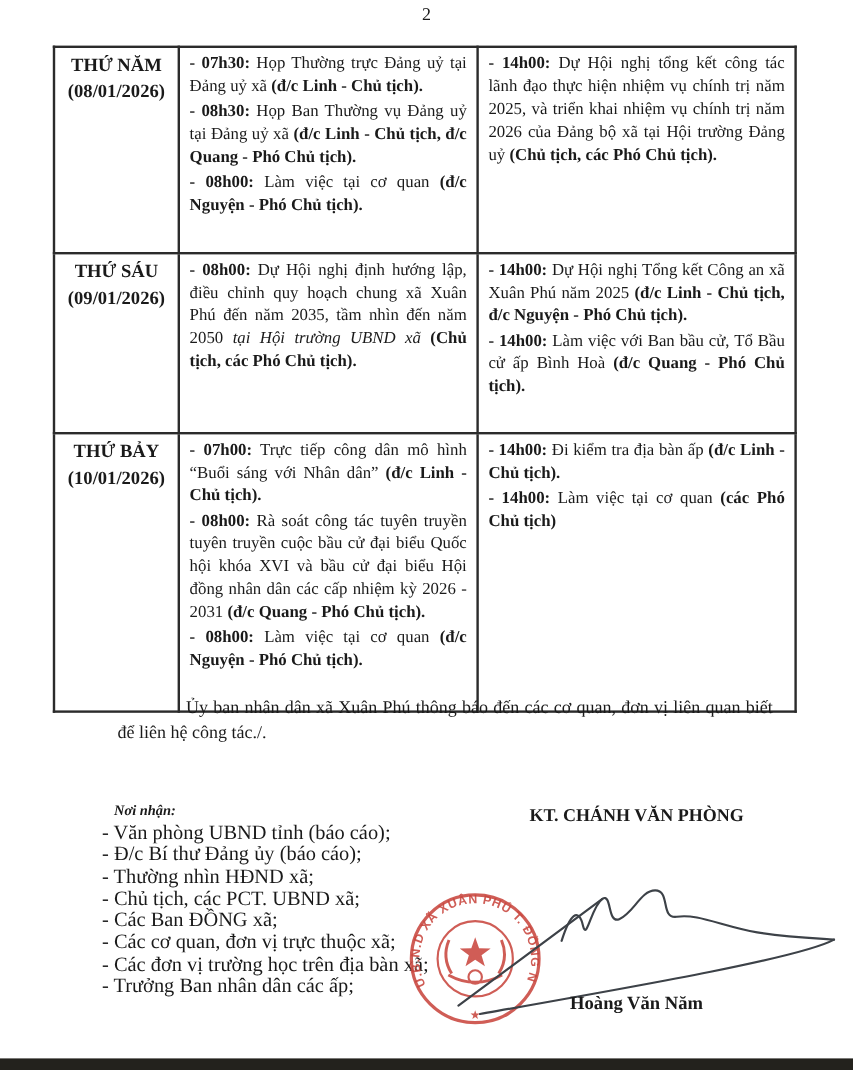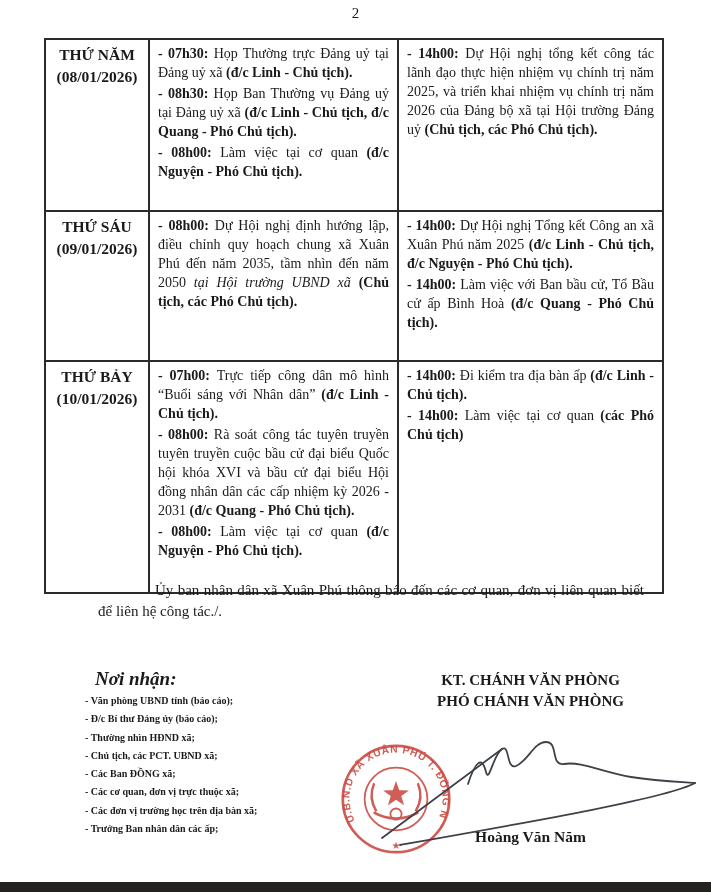--- a/index.html
+++ b/index.html
@@ -38,24 +38,24 @@
   }
   .evt b{font-weight:bold;}
   .evt i{font-style:italic;}
   .closing{
     position:absolute;left:98px;top:580px;width:546px;
     font-size:15px;line-height:21px;text-align:justify;
     text-indent:57px;margin:0;
   }
   .recipients{position:absolute;left:85px;top:668px;width:280px;}
   .recipients-header{
-    font-weight:bold;font-style:italic;font-size:19px;
+    font-weight:bold;font-style:italic;font-size:12px;
     margin:0 0 2px 10px;
   }
-  .recipient-item{font-size:10px;line-height:18.3px;font-weight:bold;}
+  .recipient-item{font-size:17px;line-height:18.3px;}
   .sign-block{
     position:absolute;left:388px;top:670px;width:285px;
     text-align:center;
   }
   .sign-title{font-weight:bold;font-size:15px;line-height:21px;}
   .signer-name{
     position:absolute;left:388px;top:828px;width:285px;
     text-align:center;font-weight:bold;font-size:15.5px;
   }
   .stamp{position:absolute;left:340px;top:743px;width:112px;height:112px;}
@@ -135,21 +135,20 @@
         <div class="recipient-item">- Chủ tịch, các PCT. UBND xã;</div>
         <div class="recipient-item">- Các Ban ĐỒNG xã;</div>
         <div class="recipient-item">- Các cơ quan, đơn vị trực thuộc xã;</div>
         <div class="recipient-item">- Các đơn vị trường học trên địa bàn xã;</div>
         <div class="recipient-item">- Trưởng Ban nhân dân các ấp;</div>
       </div>
   </div>
 
   <div class="sign-block" id="sign-titles">
       <div class="sign-title">KT. CHÁNH VĂN PHÒNG</div>
-      <div class="sign-title">PHÓ CHÁNH VĂN PHÒNG</div>
     </div>
 
   <svg class="stamp" viewBox="0 0 100 100">
     <g stroke="#c9473f" fill="none" opacity="0.88">
       <circle cx="50" cy="50" r="47.5" stroke-width="2.4"></circle>
       <circle cx="50" cy="50" r="28" stroke-width="1.6"></circle>
 
       <path d="M 30 62 Q 50 73 70 62" stroke-width="2.2"></path>
       <path d="M 30.5 36 Q 25 49 32.5 61" stroke-width="2.2"></path>
       <path d="M 69.5 36 Q 75 49 67.5 61" stroke-width="2.2"></path>

